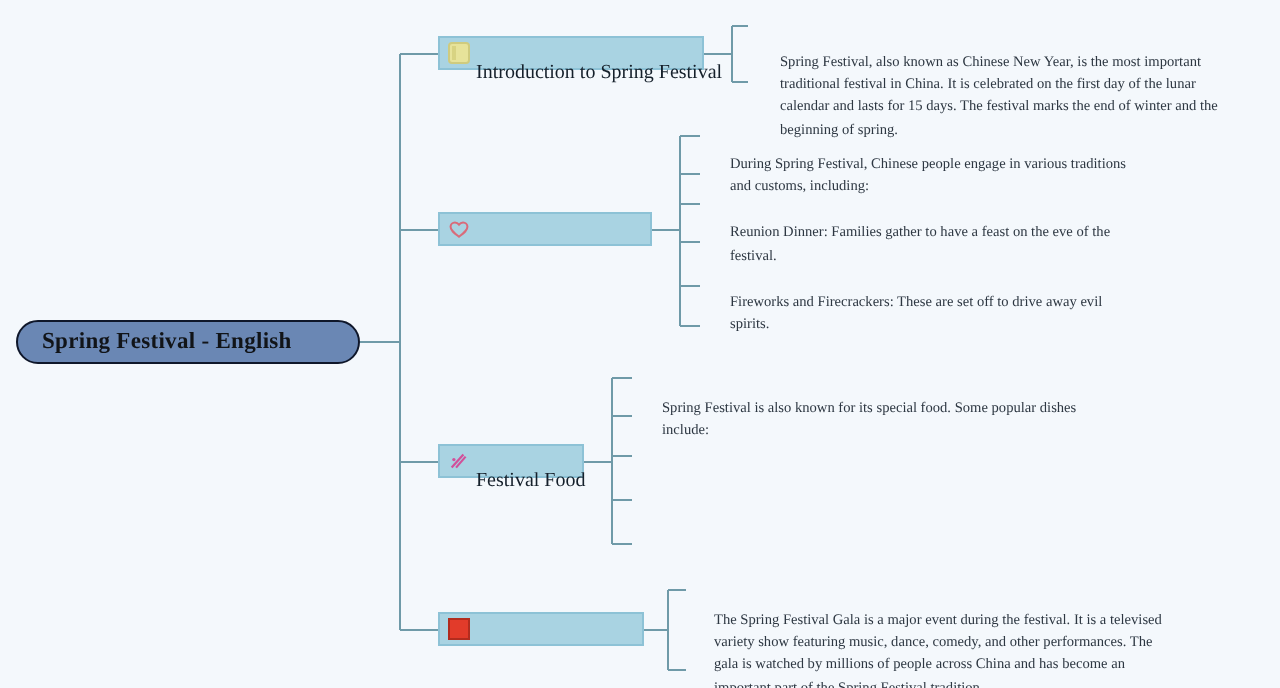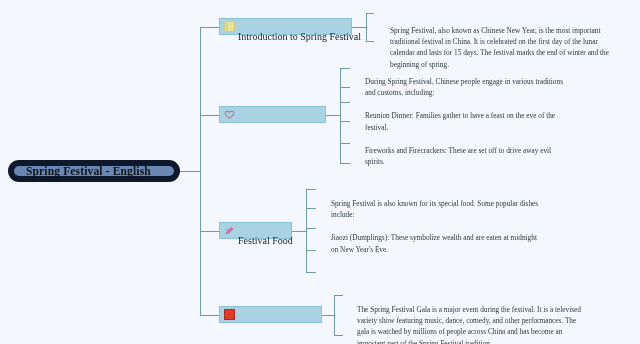--- a/index.html
+++ b/index.html
@@ -29,21 +29,21 @@
   }
 
   
   .root-node {
     position: absolute;
     left: 8px;
     top: 160px;
     width: 172px;
     height: 22px;
     background: #6a87b4;
-    border: 6px solid #0f172a;
+    border: 1px solid #0f172a;
     border-radius: 11px;
     display: flex;
     align-items: center;
     box-sizing: border-box;
   }
   .root-label {
     font-family: "Liberation Serif", serif;
     font-weight: bold;
     font-size: 11.5px;
     color: #111418;
@@ -202,21 +202,20 @@
         <path d="M2 9.6 L8.4 2.4" stroke="#d2509a" stroke-width="1.2" fill="none"></path>
         <path d="M4.4 9.6 L9.6 3.6" stroke="#d2509a" stroke-width="1.2" fill="none"></path>
         <circle cx="3.2" cy="5.2" r="0.9" fill="#d2509a"></circle>
       </svg>
     </span>
     <span class="branch-label">Festival Food</span>
   </div>
 
   <div class="leaf-text" style="left:319px; top:186px; width:236px;">
     <p>Spring Festival is also known for its special food. Some popular dishes include:</p>
-    <p>Jiaozi (Dumplings): These symbolize wealth and are eaten at midnight on New Year's Eve.</p>
   </div>
 
   <div class="branch-node" style="left:219px; top:306px; width:103px;">
     <span class="bicon icon-gala"></span>
   </div>
 
   <div class="leaf-text" style="left:345px; top:292px; width:248px;">
     <p>The Spring Festival Gala is a major event during the festival. It is a televised variety show featuring music, dance, comedy, and other performances. The gala is watched by millions of people across China and has become an important part of the Spring Festival tradition.</p>
   </div>
 

